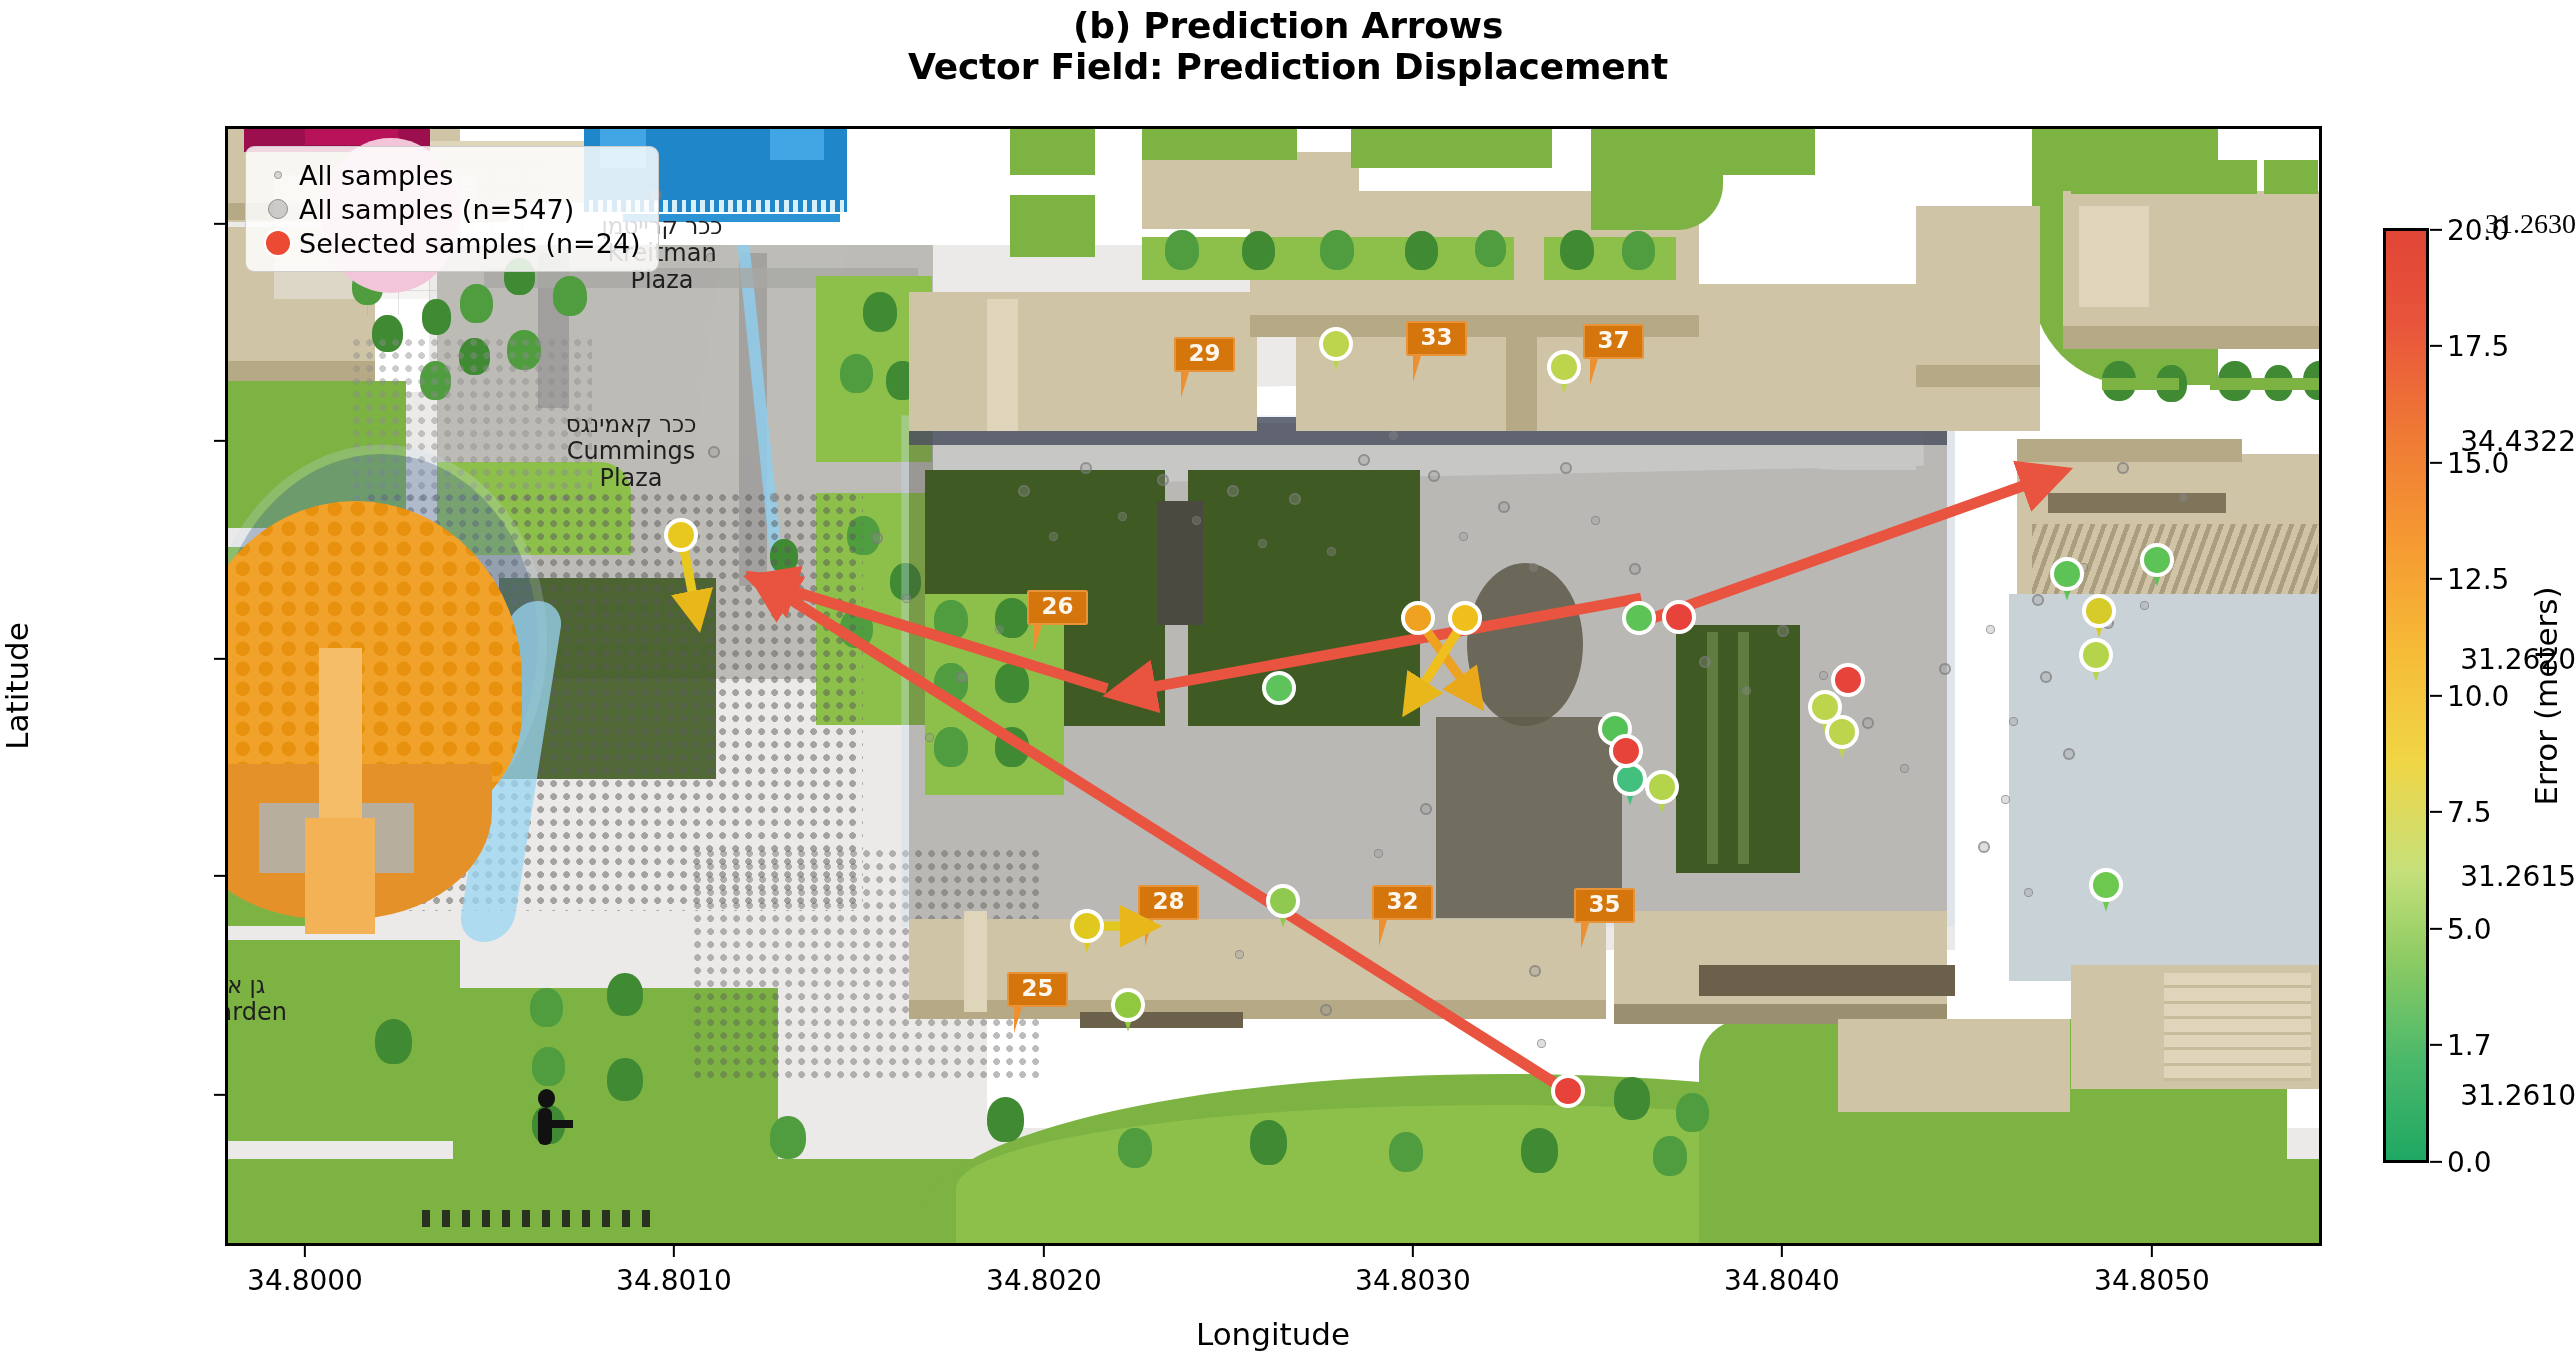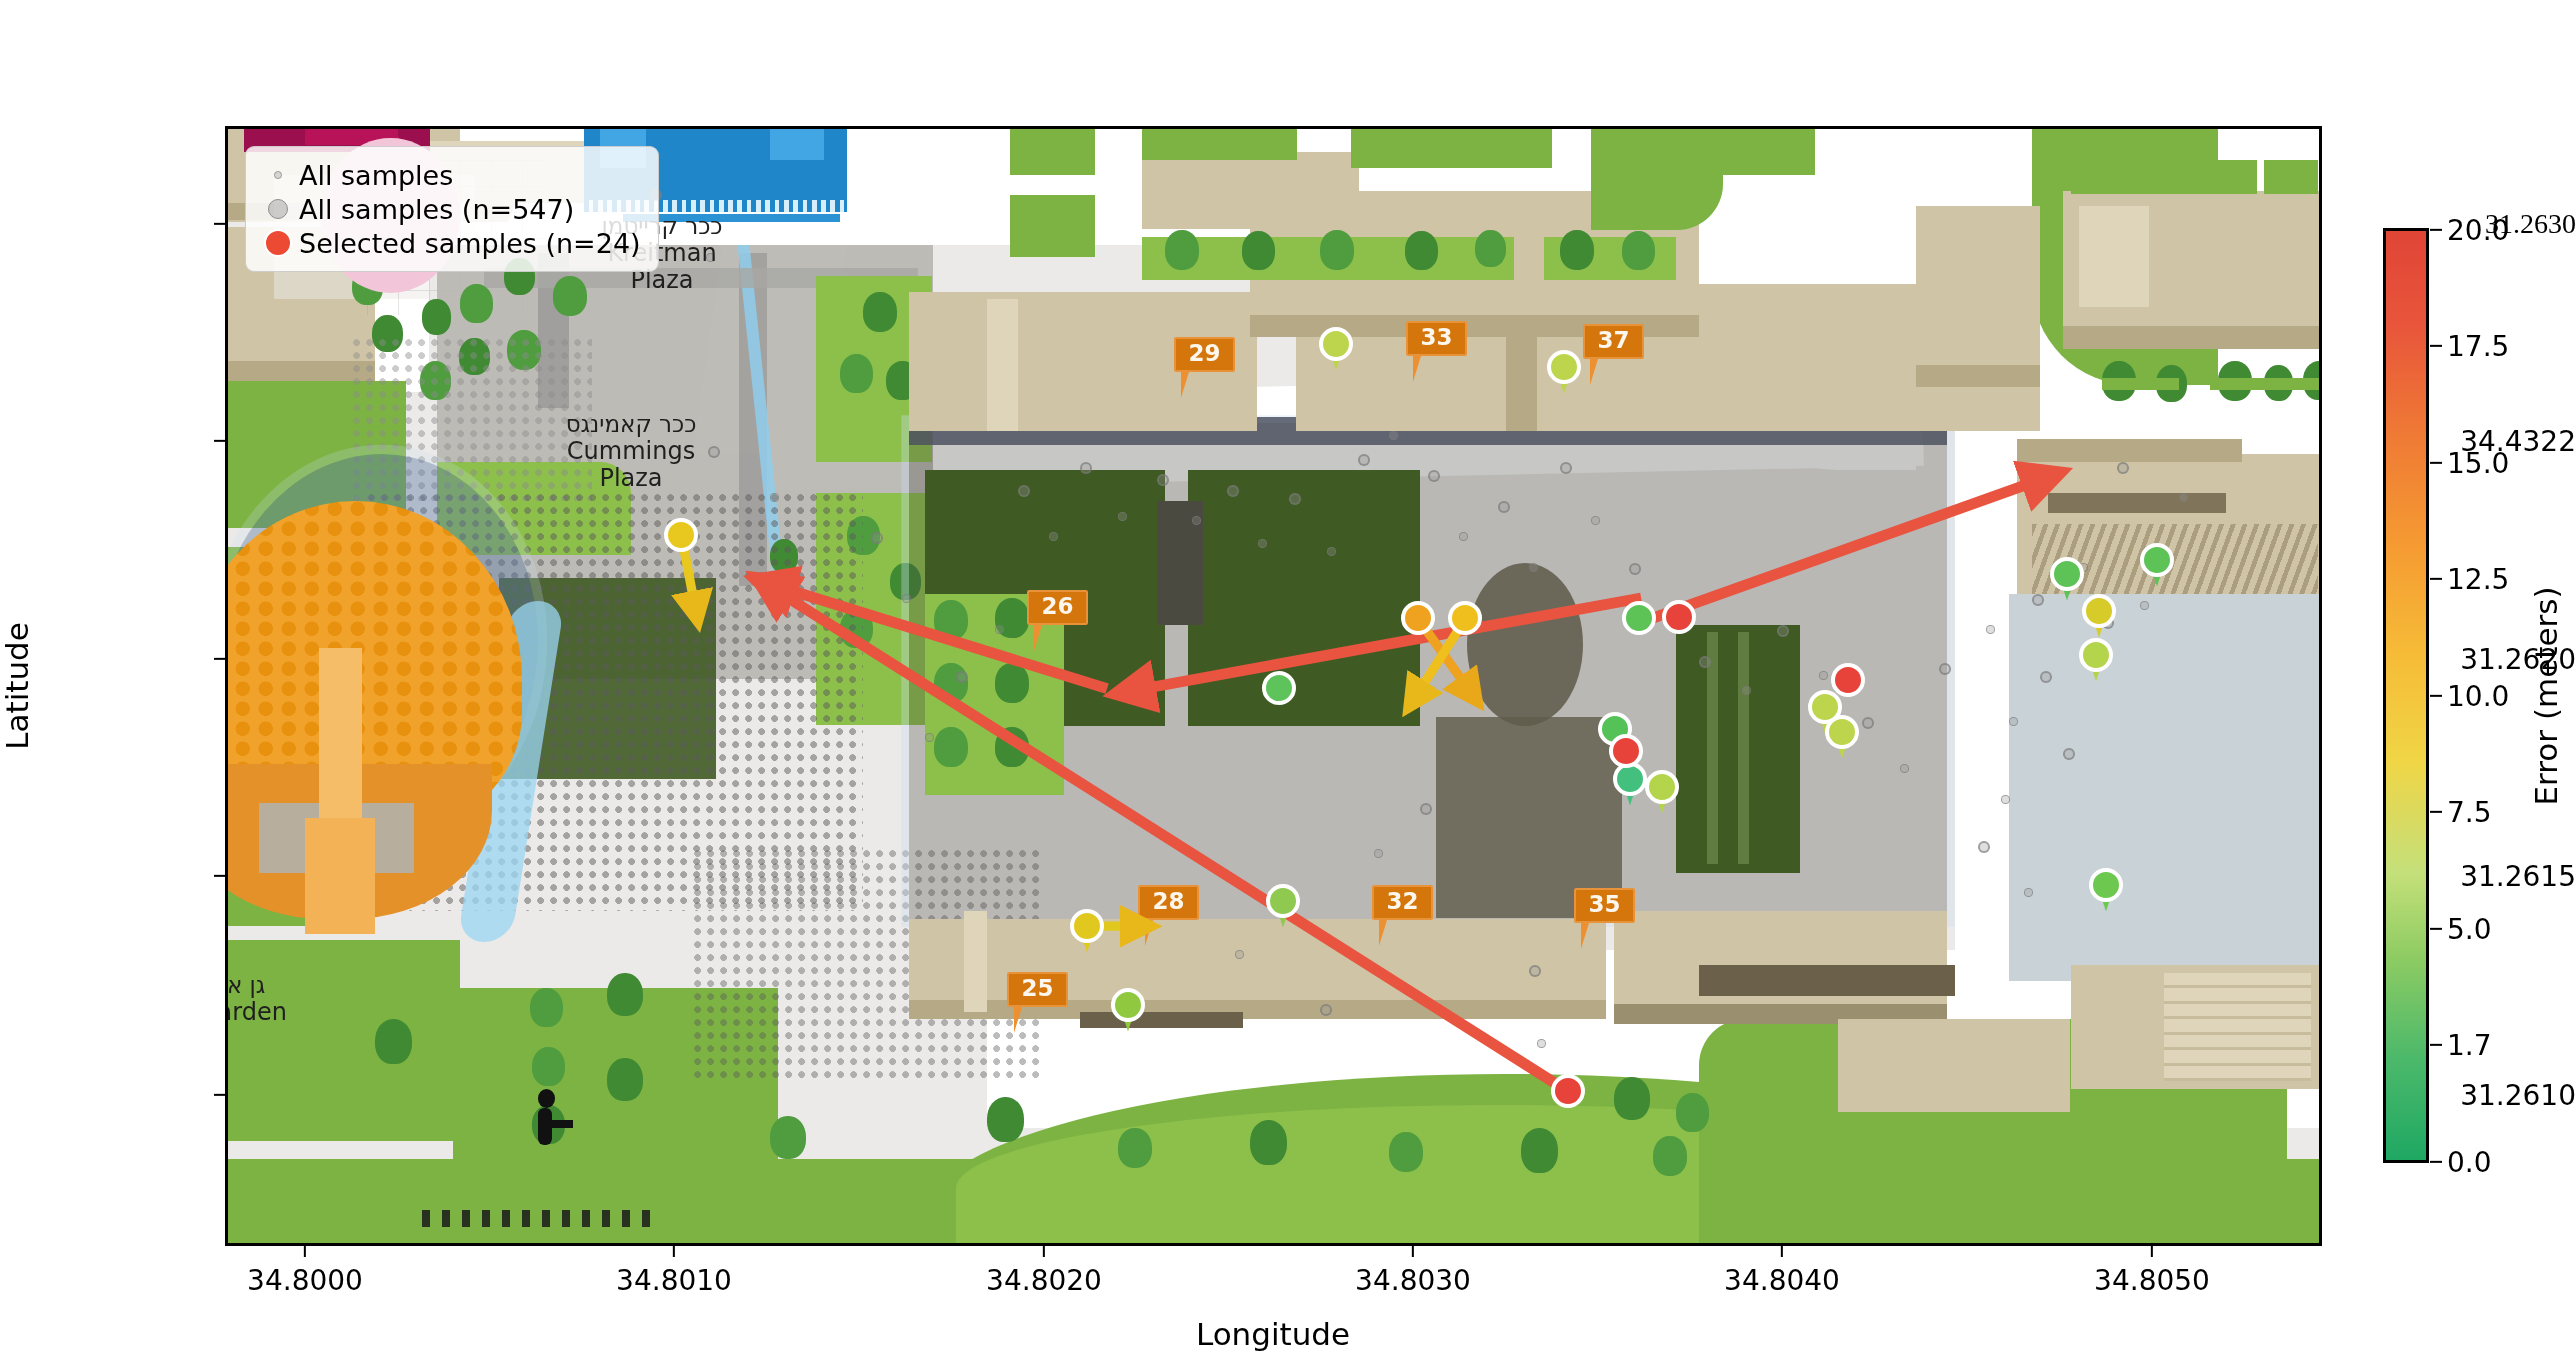--- a/index.html
+++ b/index.html
@@ -122,20 +122,22 @@
                transform:translateY(-50%);white-space:nowrap;}
   .cb-tick-mark{position:absolute;left:2430px;width:12.4px;height:2.3px;background:#000;
                 transform:translateY(-50%);}
   #cb-label{position:absolute;left:2546px;top:696px;font-size:31px;color:#000;
             transform:translate(-50%,-50%) rotate(-90deg);transform-origin:center;white-space:nowrap;}
 </style>
 </head>
 <body>
 
 <div id="title-block">
+  <div class="line" id="title-line-1">(b) Prediction Arrows</div>
+  <div class="line" id="title-line-2">Vector Field: Prediction Displacement</div>
 </div>
 
 <div id="plot-area">
   <div id="map-canvas">
 
     <div class="mp pave" style="left:0;top:0;width:2091px;height:1113px;"></div>
 
     <div class="mp road" style="left:186px;top:0;width:1905px;height:116px;"></div>
     <div class="mp road" style="left:488px;top:0;width:124px;height:325px;transform:skewX(-8deg);"></div>
     <div class="mp road" style="left:534px;top:256px;width:1161px;height:93px;transform:rotate(-1.2deg);"></div>

